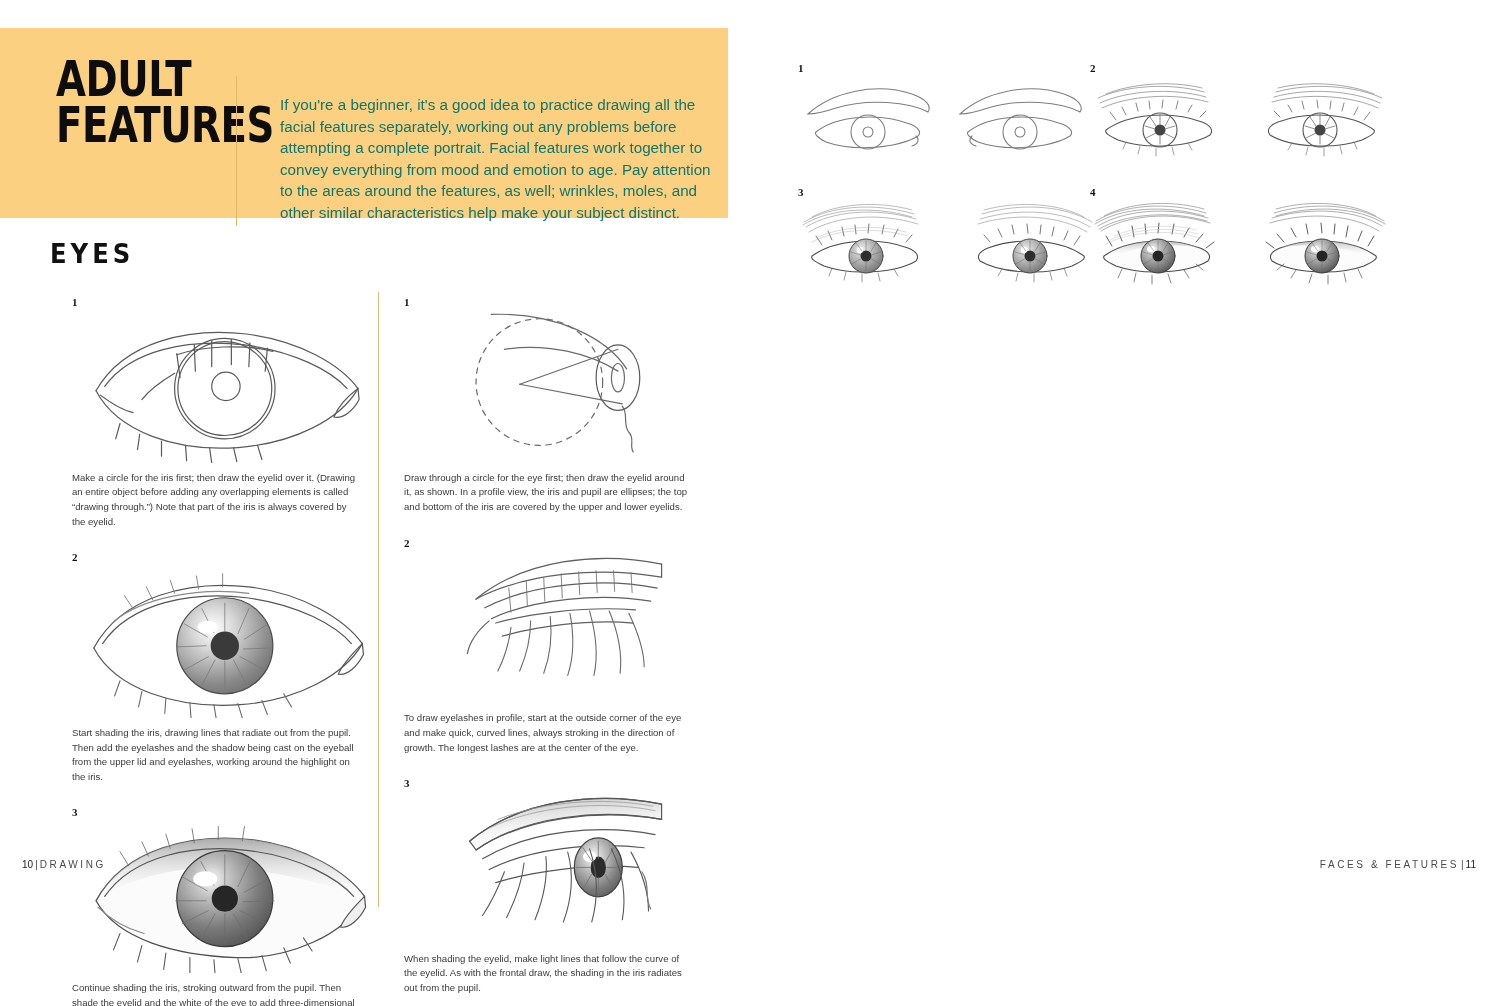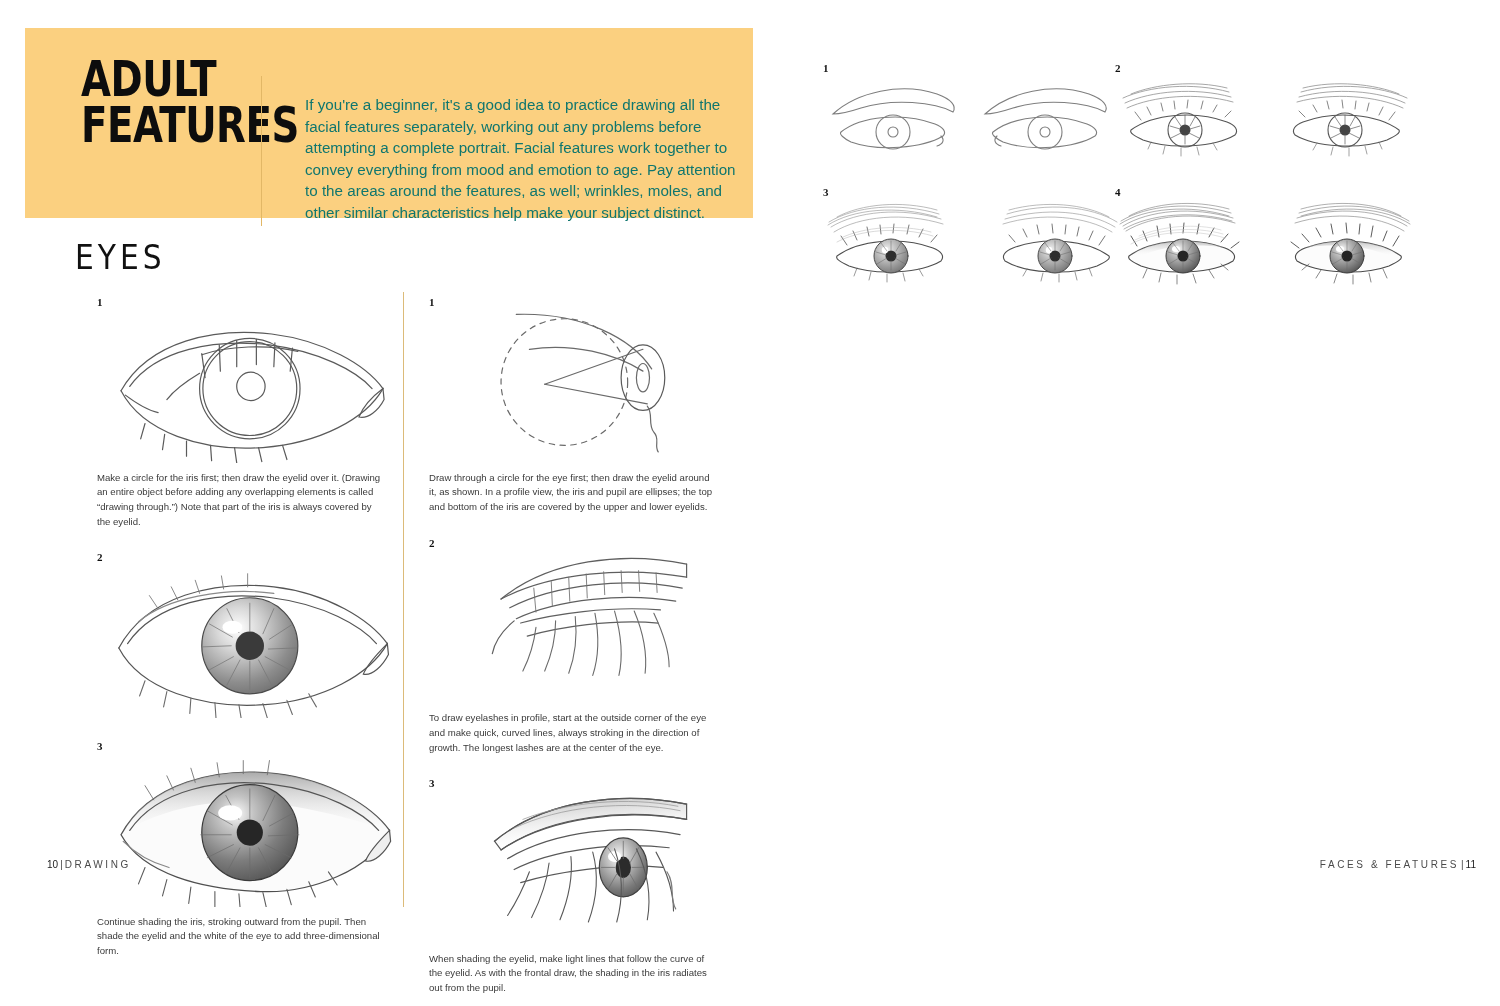--- a/index.html
+++ b/index.html
@@ -6,21 +6,21 @@
   html,body{margin:0;padding:0;}
   body{
     width:1500px;height:1006px;
     background:#ffffff;
     font-family:"Liberation Sans", sans-serif;
     overflow:hidden;
     position:relative;
     color:#231f20;
   }
   .spread{position:absolute;inset:0;display:flex;}
-  .page{position:relative;height:890px;margin-left:25px;}
+  .page{position:relative;height:890px;}
   .page-left{width:750px;}
   .page-right{width:750px;}
 
   
   .header-band{
     position:absolute;left:0;top:28px;width:728px;height:190px;
     background:#fbd080;
     display:flex;align-items:flex-start;
   }
   .header-title{
@@ -46,21 +46,21 @@
     line-height:1.42;
     color:#0f766e;
     width:432px;
     position:absolute;left:264px;top:36px;
   }
 
   
   .section-heading{
     position:absolute;left:50px;top:238px;
     font-family:"Liberation Sans Narrow","DejaVu Sans Condensed","Liberation Sans",sans-serif;
-    font-weight:normal;font-size:33px;letter-spacing:4px;
+    font-weight:bold;font-size:27px;letter-spacing:4px;
     color:#111;
   }
 
   
   .col-divider{
     position:absolute;left:378px;top:292px;width:1.4px;height:615px;
     background:#dcbb79;
   }
   .steps-col{position:absolute;width:310px;}
   .col-a{left:72px;top:296px;}
@@ -160,20 +160,21 @@
             <path d="M38 52 C64 30 116 20 162 26" stroke="#8a8a8a"></path>
             <path d="M266 72 C258 80 248 90 244 100 C252 102 262 92 267 82 Z"></path>
             <g stroke="#6a6a6a" stroke-width="1">
               <path d="M44 106 L39 120 M64 116 L61 130 M86 122 L85 136 M108 126 L109 140 M130 128 L132 140 M152 127 L156 140 M174 124 L179 137 M194 118 L201 130"></path>
             </g>
             <g stroke="#777" stroke-width="0.8">
               <path d="M56 40 L48 28 M74 32 L68 20 M94 26 L90 14 M116 22 L114 10 M138 20 L138 8"></path>
             </g>
           </g>
         </svg>
+        <div class="step-cap">Start shading the iris, drawing lines that radiate out from the pupil. Then add the eyelashes and the shadow being cast on the eyeball from the upper lid and eyelashes, working around the highlight on the iris.</div>
       </div>
 
       <div class="step" style="margin-top:22px">
         <div class="step-num">3</div>
         <svg class="step-art" viewBox="0 0 284 140">
           <defs>
             <radialGradient id="irisB" cx="36%" cy="30%" r="80%">
               <stop offset="0%" stop-color="#fafafa"></stop>
               <stop offset="22%" stop-color="#c4c4c4"></stop>
               <stop offset="62%" stop-color="#7d7d7d"></stop>

